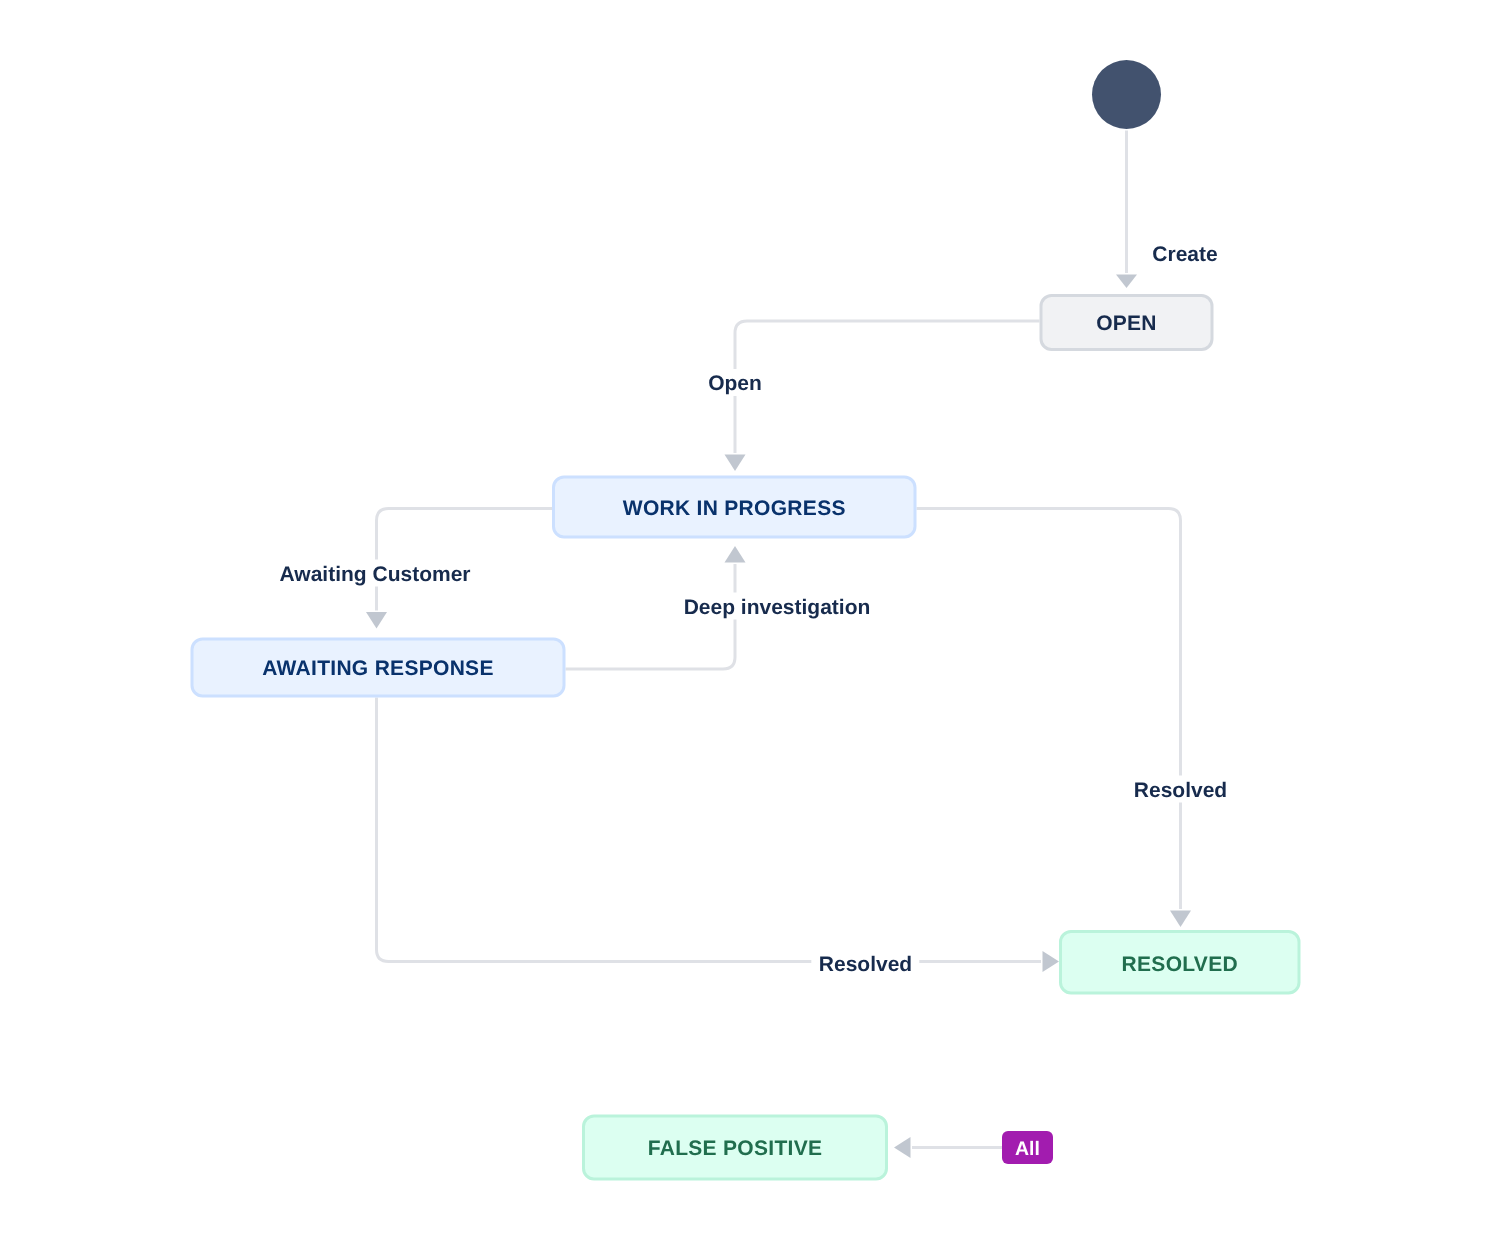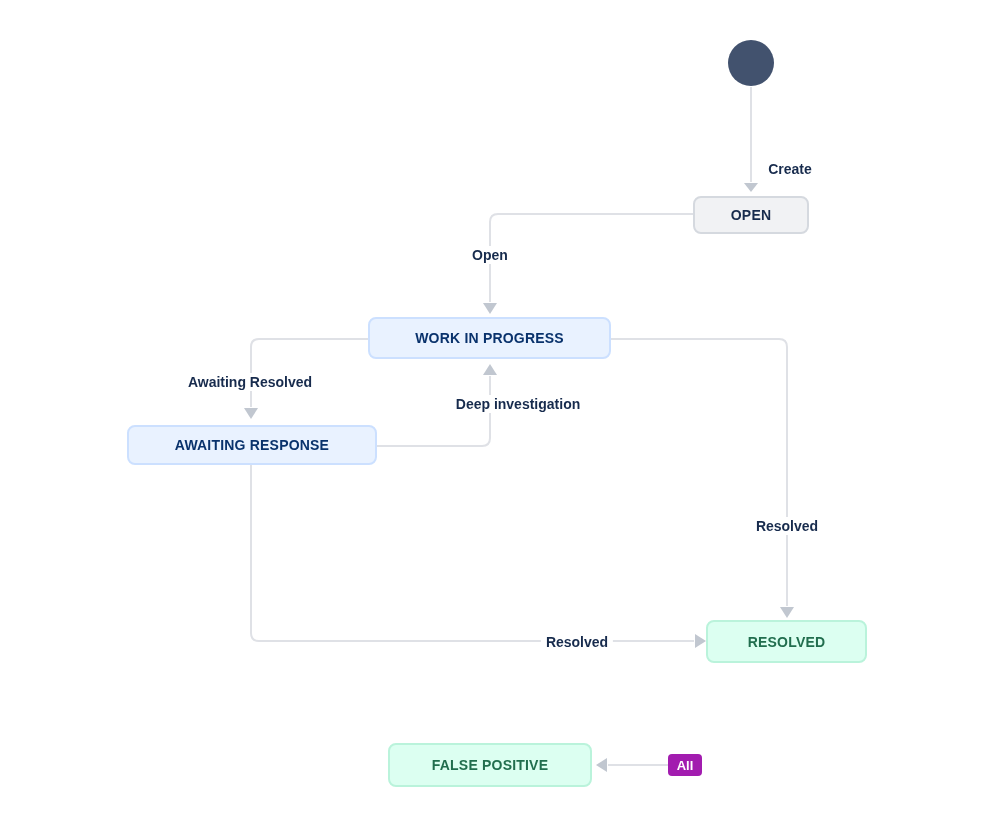--- a/index.html
+++ b/index.html
@@ -139,21 +139,21 @@
   </div>
 
   <div class="node green" id="node-false-positive">
     <span>FALSE POSITIVE</span>
   </div>
 
   <div class="edge-label" id="label-create">Create</div>
 
   <div class="edge-label" id="label-open">Open</div>
 
-  <div class="edge-label" id="label-awaiting">Awaiting Resolved</div>
+  <div class="edge-label" id="label-awaiting">Awaiting Customer</div>
 
   <div class="edge-label" id="label-deep">Deep investigation</div>
 
   <div class="edge-label" id="label-resolved-r">Resolved</div>
 
   <div class="edge-label" id="label-resolved-b">Resolved</div>
 
   <div class="all-badge">All</div>
 
 </div>

